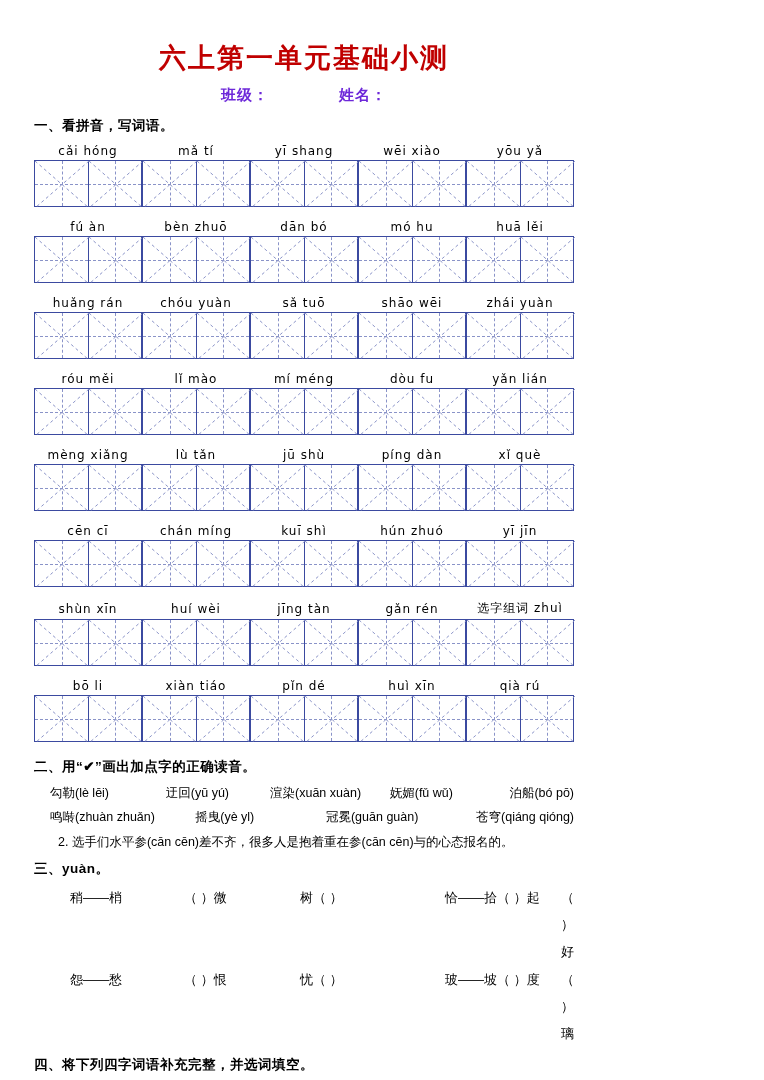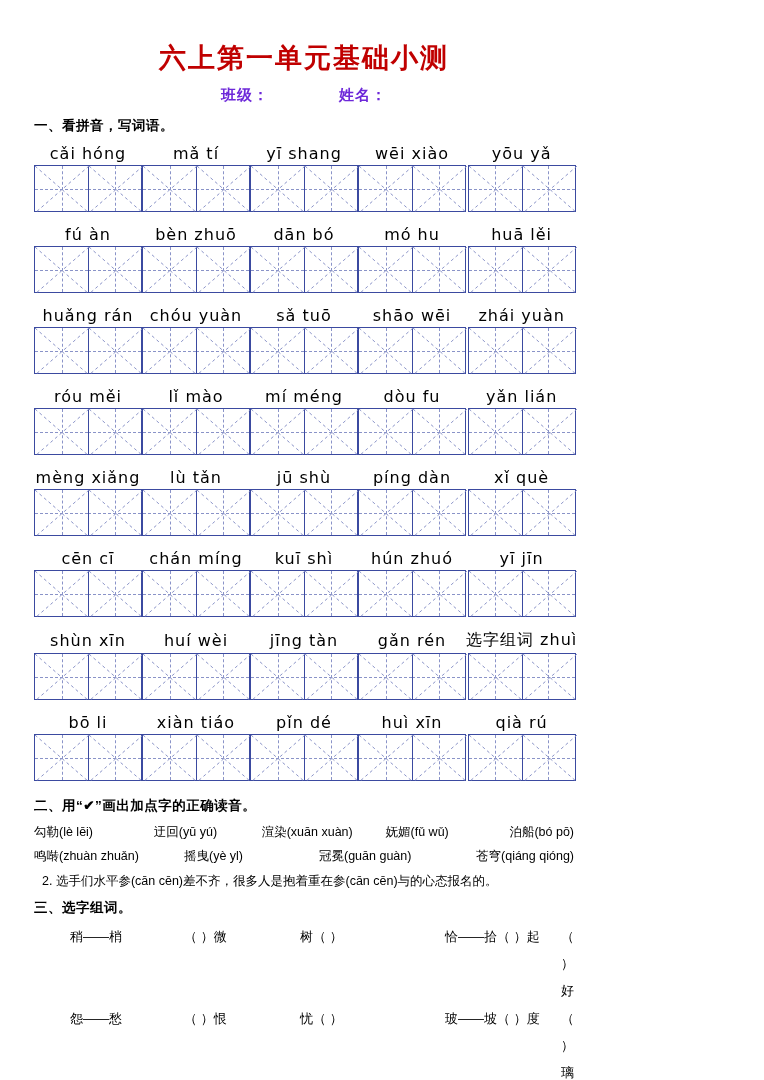--- a/index.html
+++ b/index.html
@@ -39,21 +39,21 @@
     font-weight: bold;
     font-size: 13.5px;
     margin: 6px 0 6px 0;
     letter-spacing: 0.5px;
   }
   
   .pin-table { width: 100%; border-collapse: collapse; }
   .pin-row-labels td {
     text-align: center;
     font-family: "DejaVu Sans", sans-serif;
-    font-size: 16px;
+    font-size: 12px;
     padding: 3px 0 2px 0;
     letter-spacing: 1px;
     white-space: nowrap;
   }
   .pin-row-boxes td { padding: 0 0 6px 0; text-align: center; }
   .tz {
     display: inline-block;
     border: 1px solid #3b4aa0;
     width: 108px;
     height: 47px;
@@ -75,21 +75,21 @@
   }
   .tz .cellgrid:after {
     content: ""; position: absolute; top: 0; bottom: 0; left: 50%;
     border-left: 1px dashed #8a93c8;
   }
   .tz .diag {
     position: absolute; top: 0; left: 0; width: 100%; height: 100%;
   }
   .tz .diag svg { display: block; }
   
-  .q2-wrap { font-size: 12.5px; line-height: 1.9; font-family: "Liberation Sans", sans-serif; }
+  .q2-wrap { font-size: 12.5px; line-height: 1.9; font-family: "Liberation Sans", sans-serif; margin-left: 16px; }
   .q2-row { display: flex; width: 100%; }
   .q2-row .it { white-space: nowrap; }
   .q2-row.r1 .it:nth-child(1) { width: 150px; }
   .q2-row.r1 .it:nth-child(2) { width: 135px; }
   .q2-row.r1 .it:nth-child(3) { width: 155px; }
   .q2-row.r1 .it:nth-child(4) { width: 155px; }
   .q2-row.r1 .it:nth-child(5) { flex: 1; text-align: center; }
   .q2-row.r2 .it:nth-child(1) { width: 150px; }
   .q2-row.r2 .it:nth-child(2) { width: 135px; }
   .q2-row.r2 .it:nth-child(3) { width: 155px; }
@@ -527,21 +527,21 @@
     </div>
     <div class="q2-row r2">
       <div class="it">鸣啭(zhuàn zhuǎn)</div>
       <div class="it">摇曳(yè yl)</div>
       <div class="it">冠冕(guān guàn)</div>
       <div class="it">苍穹(qiáng qióng)</div>
     </div>
     <div class="q2-sent">2. 选手们水平参(cān cēn)差不齐，很多人是抱着重在参(cān cēn)与的心态报名的。</div>
   </div>
 
-  <div class="section-head">三、选字组词。</div>
+  <div class="section-head">三、yuàn。</div>
 
   <div class="q3-wrap">
     <div class="q3-row">
       <div class="c1">稍——梢</div>
       <div class="c2">（    ）微</div>
       <div class="c3">树（    ）</div>
       <div class="c4">恰——拾（    ）起</div>
       <div class="c5">（    ）好</div>
     </div>
     <div class="q3-row">

